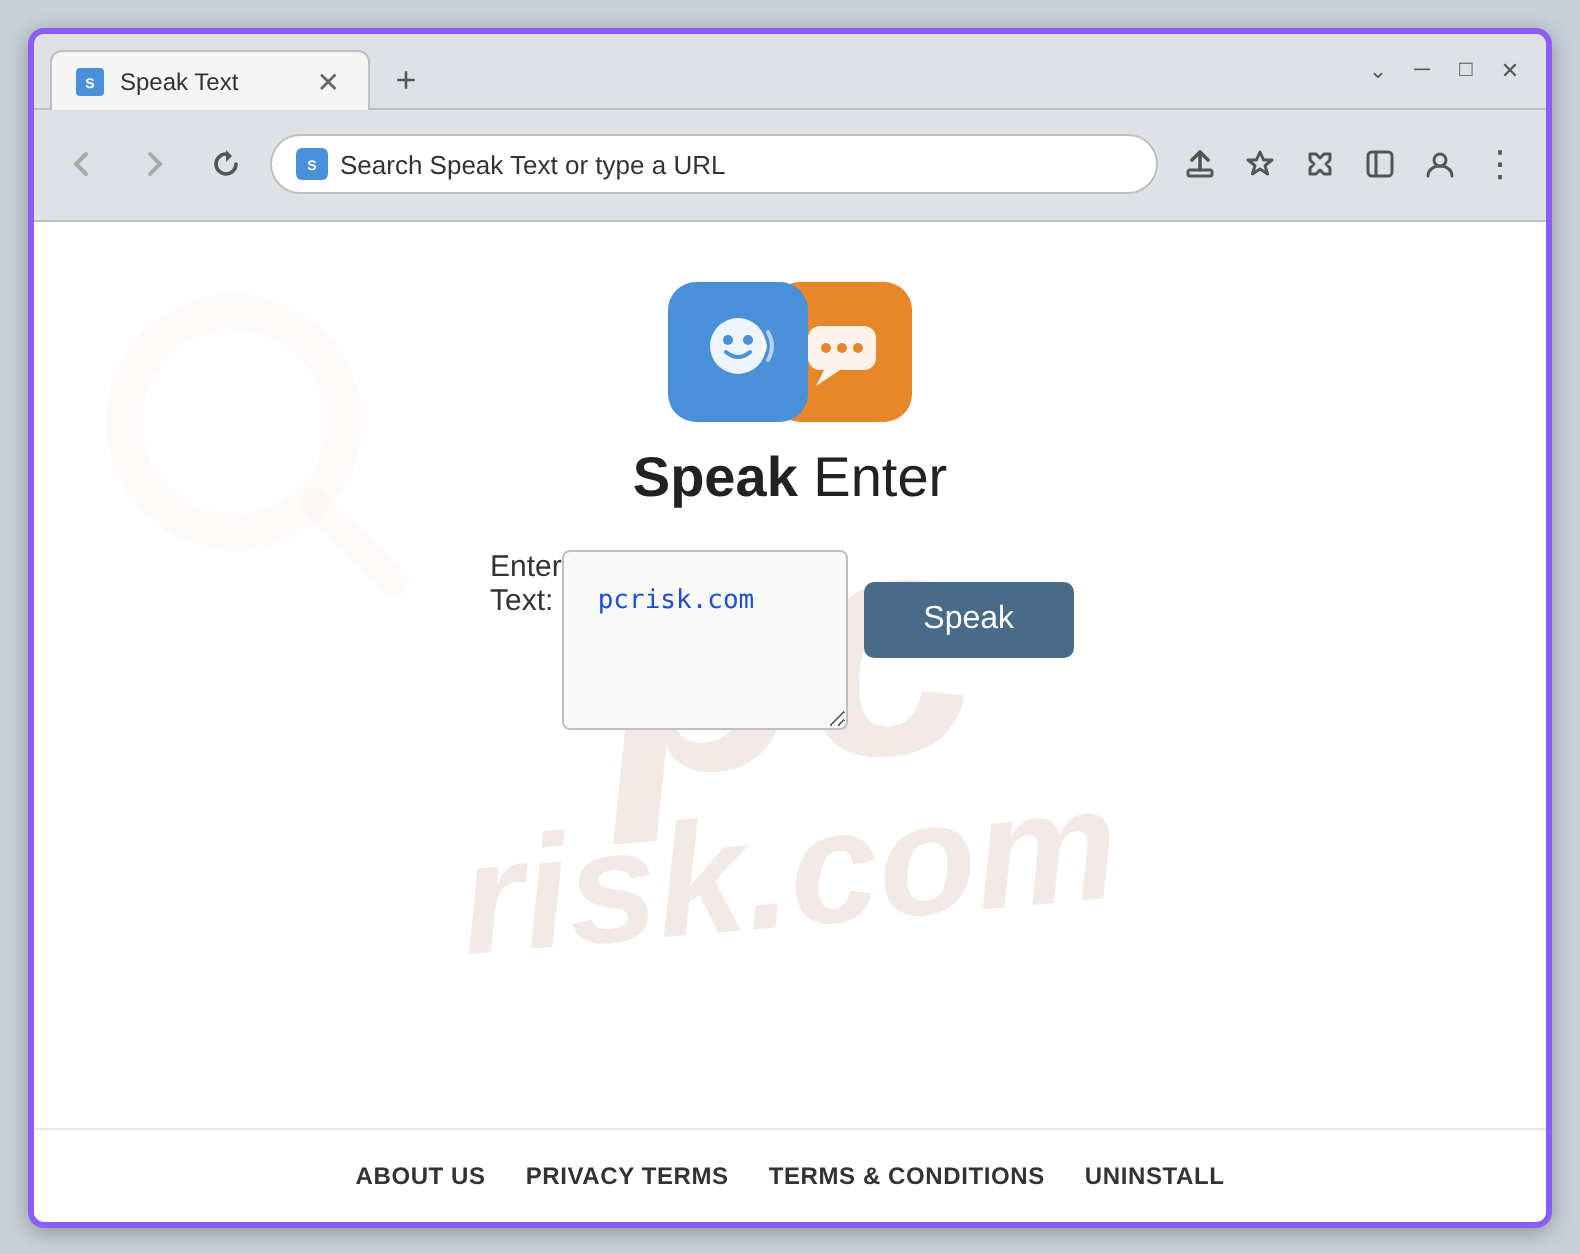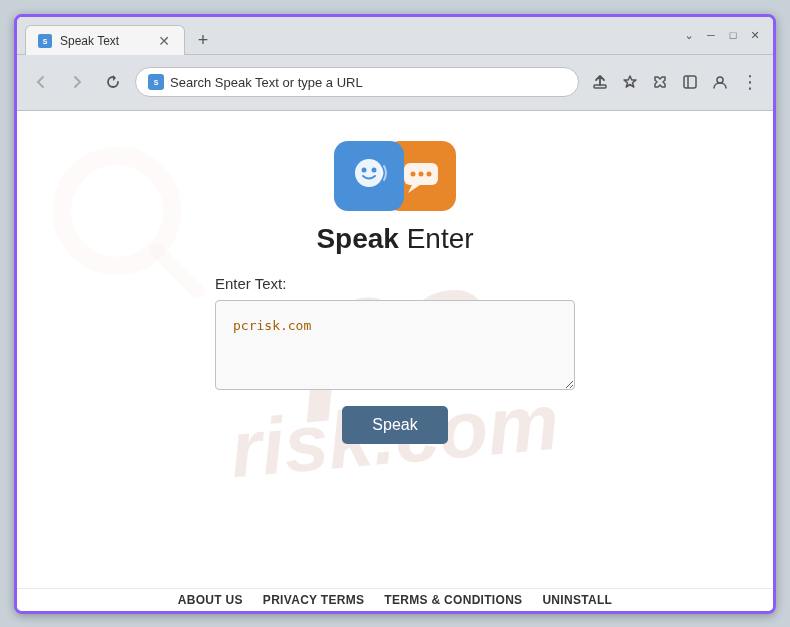--- a/index.html
+++ b/index.html
@@ -281,41 +281,41 @@
 
     .logo-title {
       font-size: 28px;
       font-weight: bold;
       color: #222;
       margin-top: 4px;
     }
 
     .form-section {
       display: flex;
-      flex-direction: column;
+      flex-direction: row;
       align-items: flex-start;
-      width: 360px;
+      width: 300px;
     }
 
     .enter-text-label {
       font-size: 15px;
       color: #333;
       margin-bottom: 8px;
     }
 
     .text-area {
       width: 100%;
       height: 90px;
       border: 1px solid #c0c0c0;
       border-radius: 4px;
       background: #f9f9f9;
       resize: vertical;
       padding: 17px;
       font-size: 13px;
-      color: #a16207;
+      color: #1d4ed8;
       outline: none;
     }
 
     .button-row {
       display: flex;
       gap: 12px;
       margin-top: 16px;
       justify-content: center;
       width: 100%;
     }
@@ -331,21 +331,21 @@
       font-weight: 500;
       min-width: 90px;
     }
 
     
     .footer {
       position: relative;
       z-index: 1;
       display: flex;
       gap: 20px;
-      padding: 4px;
+      padding: 16px;
       justify-content: center;
       border-top: 1px solid #e8e8e8;
       width: 100%;
       margin-top: auto;
     }
 
     .footer a {
       font-size: 12px;
       color: #333;
       text-decoration: none;

